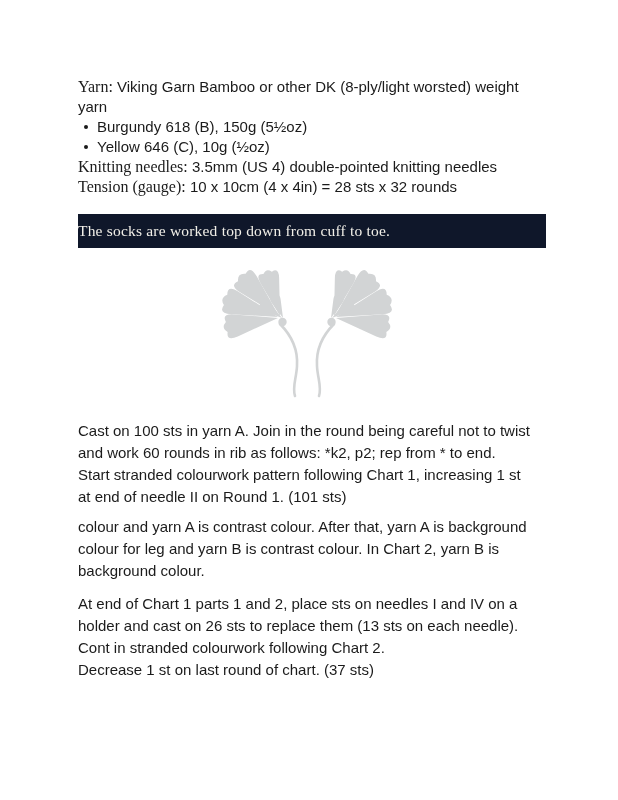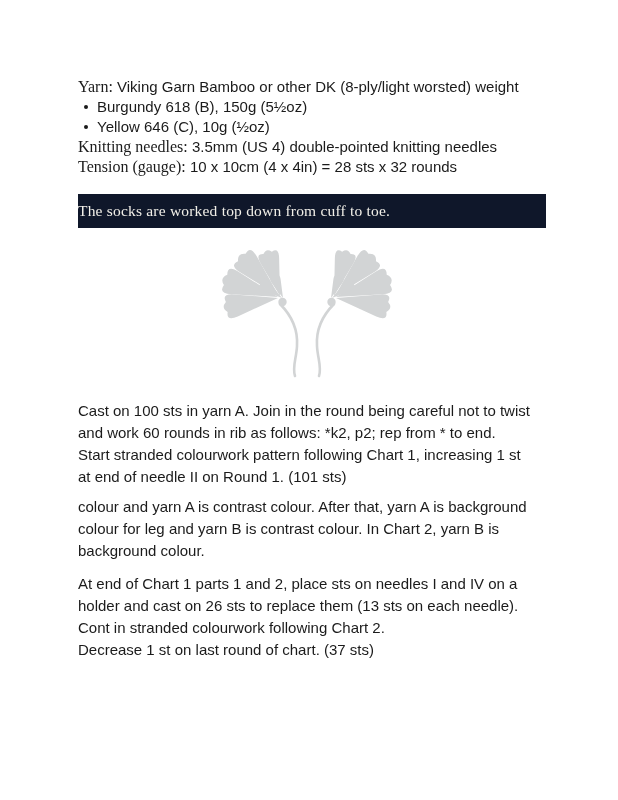--- a/index.html
+++ b/index.html
@@ -78,20 +78,21 @@
     margin-top:44px;
   }
 </style>
 </head>
 <body>
 
 <div class="content">
 
   <div>
     <div class="mline"><span class="serif">Yarn:</span><span> Viking Garn Bamboo or other DK (8-ply/light worsted) weight</span></div>
+    <div class="mline">yarn</div>
 
     <div class="bullet-item">
       <span class="bullet-dot"></span>
       <span>Burgundy 618 (B), 150g (5½oz)</span>
     </div>
     <div class="bullet-item">
       <span class="bullet-dot"></span>
       <span>Yellow 646 (C), 10g (½oz)</span>
     </div>
 

